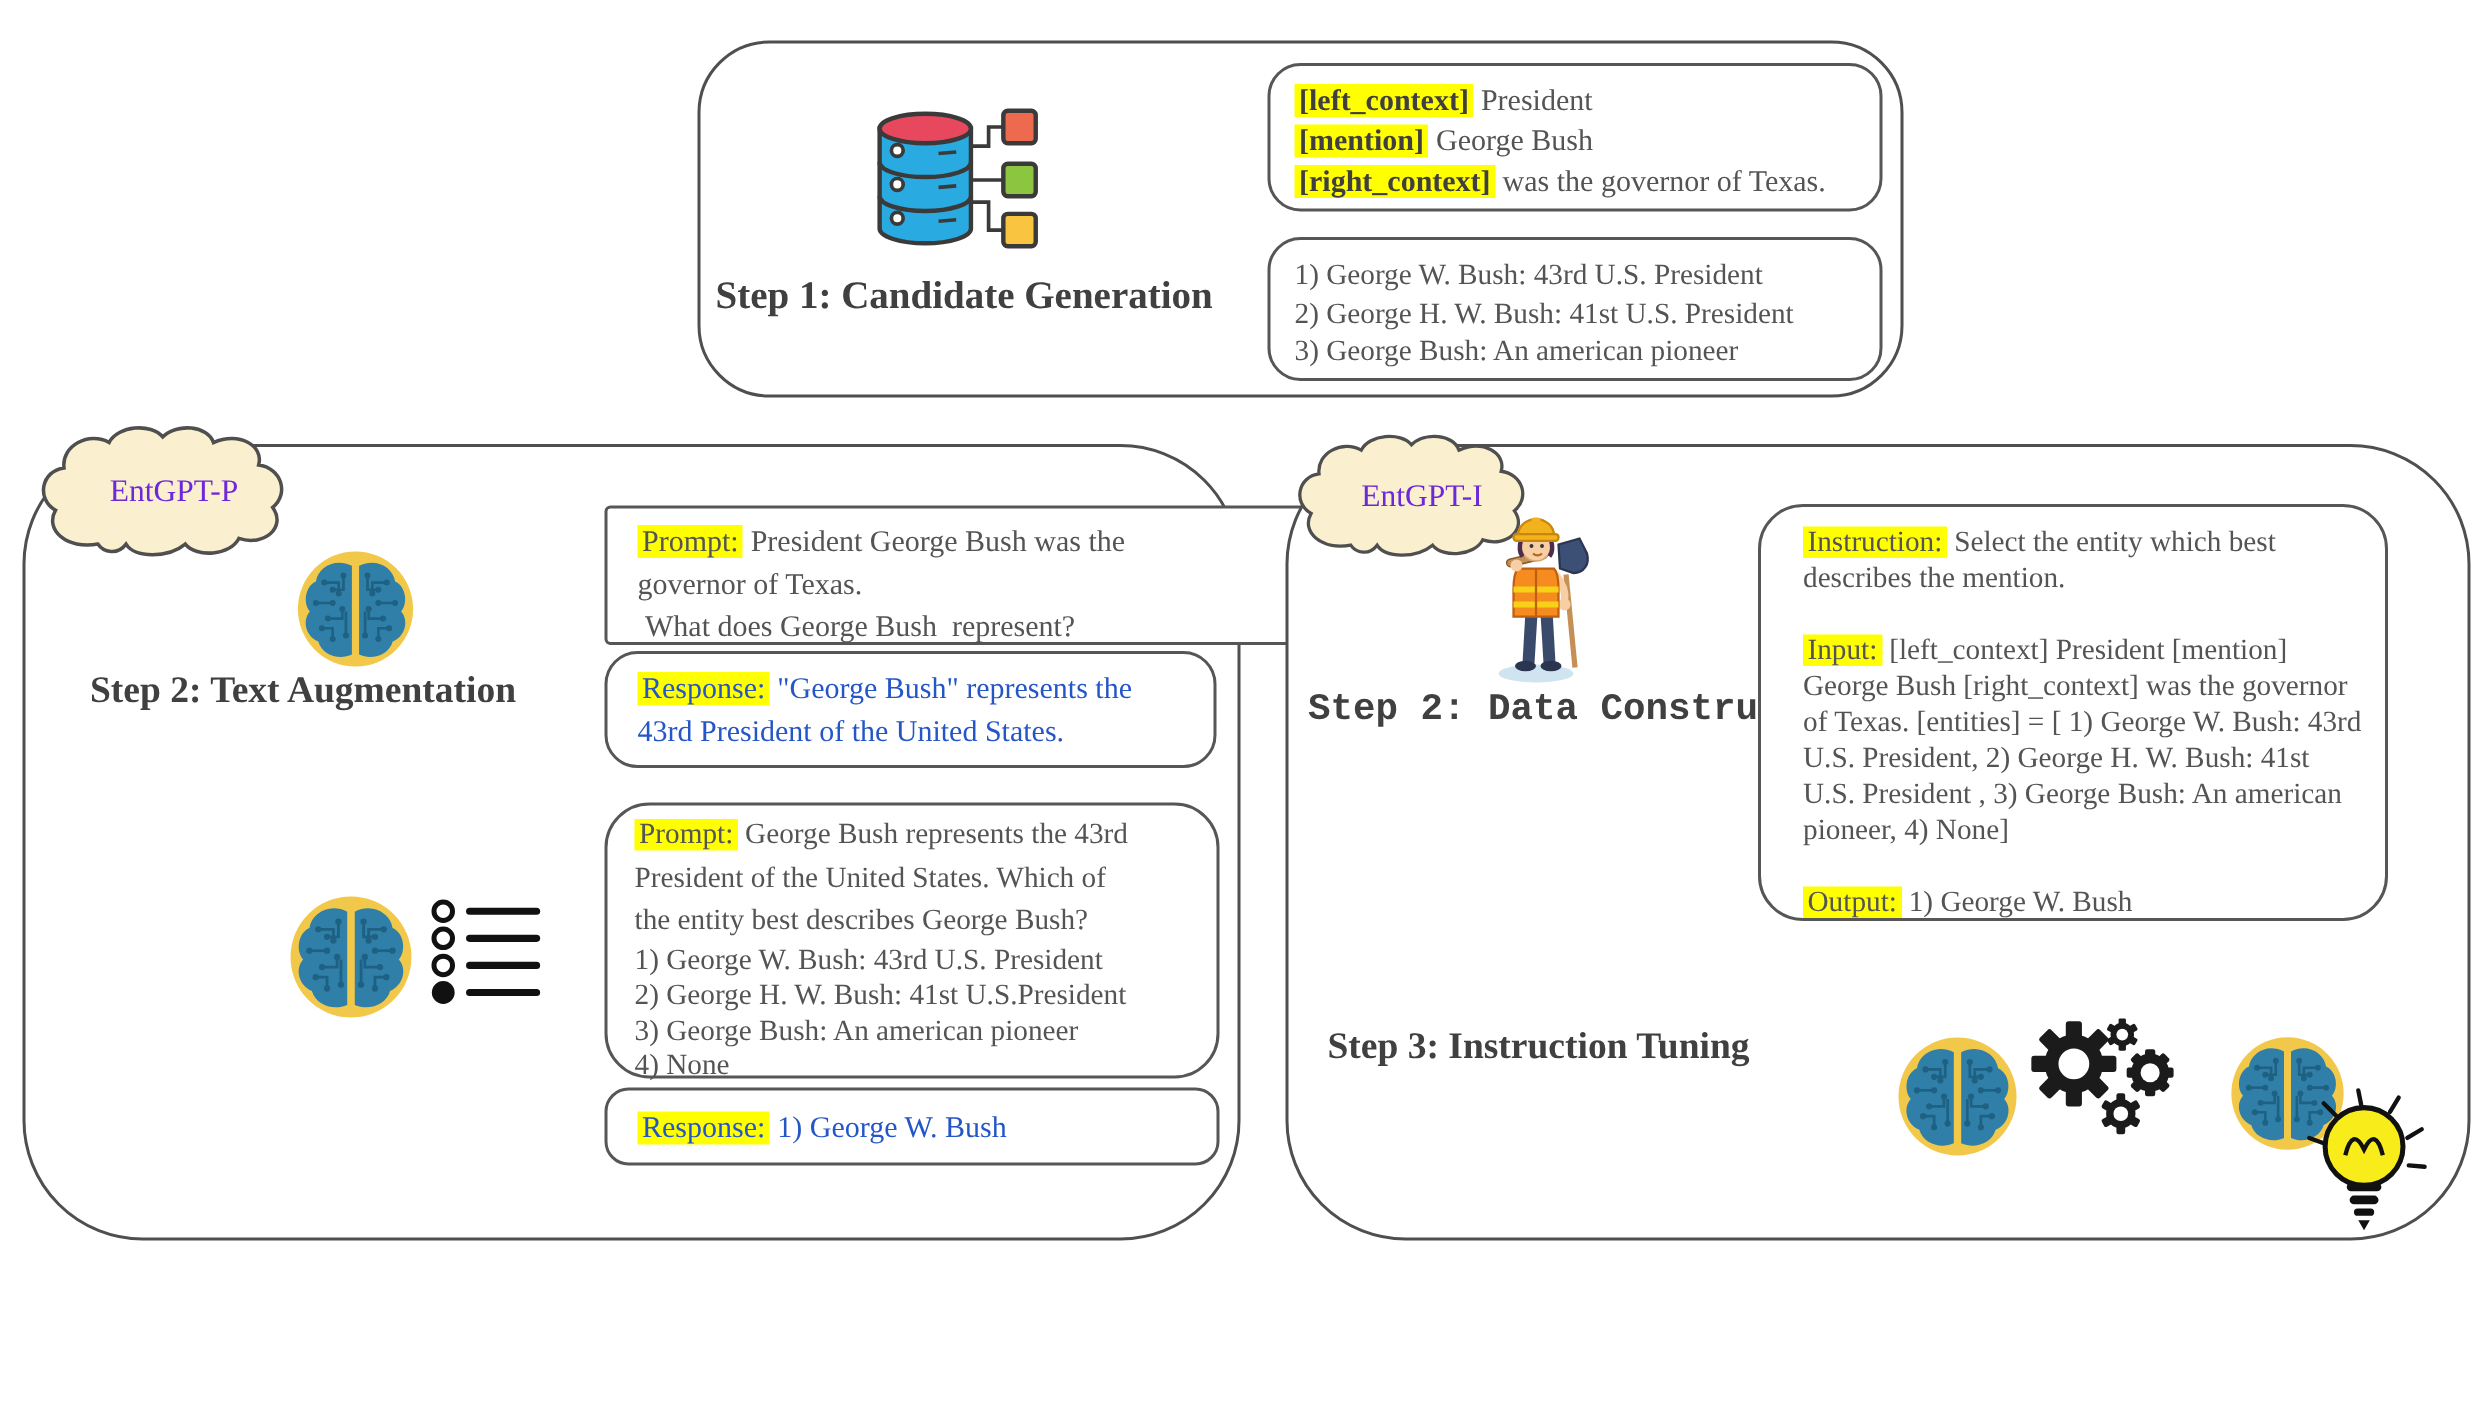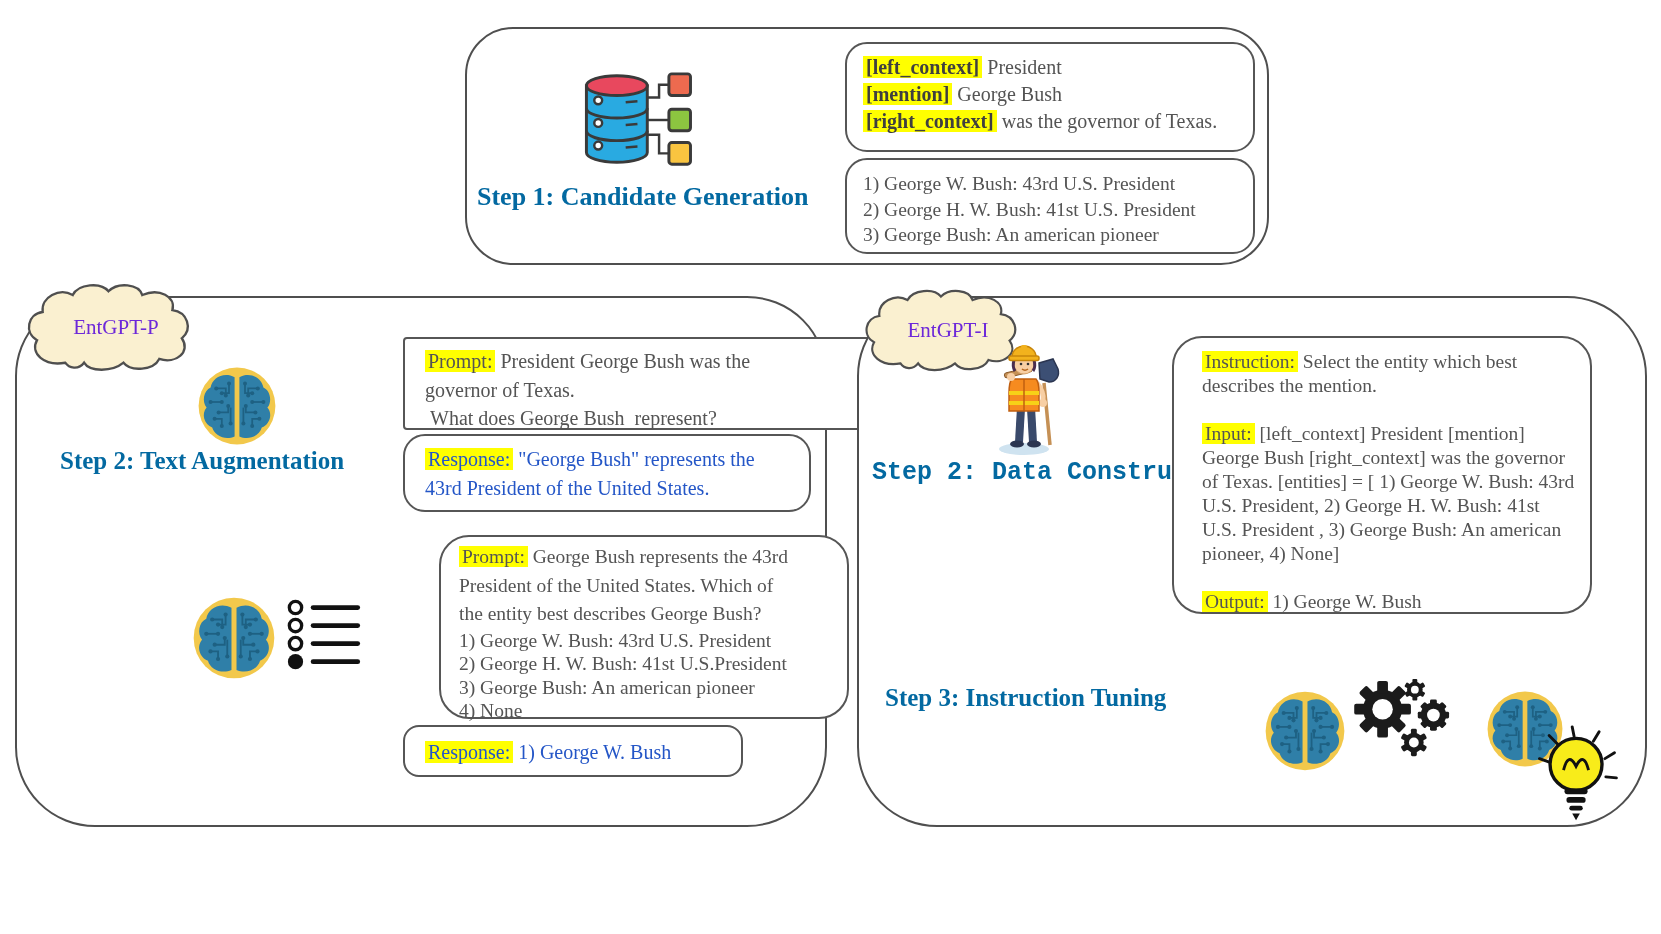--- a/index.html
+++ b/index.html
@@ -5,21 +5,21 @@
   html,body{margin:0;padding:0;background:#fff;}
   #canvas{position:relative;width:1661px;height:934px;background:#fff;
           font-family:"Liberation Serif", serif;color:#545454;overflow:hidden;}
   .abs{position:absolute;}
   .panel{position:absolute;background:#fff;border:2.5px solid #4f4f4f;}
   .ibox{position:absolute;background:#fff;border:2px solid #565656;}
   .line{white-space:pre-wrap;}
   .hl{background:#ffff00;padding:0 3px;}
   .blue{color:#2456c7;}
   .bold{font-weight:bold;color:#3f3f3f;}
-  .steptitle{position:absolute;font-weight:bold;color:#0369a1;font-size:25px;white-space:nowrap;}
+  .steptitle{position:absolute;font-weight:bold;color:#404040;font-size:25px;white-space:nowrap;}
   .cloud-label{position:absolute;width:100%;top:0;height:100%;display:flex;align-items:center;justify-content:center;
                font-size:21px;color:#6d28d9;}
   .cloudwrap{position:absolute;}
   .body20{font-size:20px;line-height:28.5px;}
   .body195{font-size:19.5px;}
 </style>
 </head>
 <body>
 
 <svg width="0" height="0" style="position:absolute">
@@ -188,21 +188,21 @@
 
   <div class="panel" style="left:465px;top:27px;width:800px;height:234px;border-radius:48px;">
   </div>
 
   <svg class="abs" style="left:573px;top:66px;width:126px;height:108px;">
       <use href="#sym-db"></use>
     </svg>
 
   <div class="steptitle" style="left:477px;top:182px;font-size:26px;">Step 1: Candidate Generation</div>
 
-  <div class="ibox" style="left:845px;top:42px;width:410px;height:110px;border-radius:22px;padding:10px 0 0 16px;box-sizing:border-box;font-size:20px;line-height:27px;">
+  <div class="ibox" style="left:845px;top:42px;width:410px;height:99px;border-radius:22px;padding:10px 0 0 16px;box-sizing:border-box;font-size:20px;line-height:27px;">
     <div class="line"><span class="hl bold">[left_context]</span><span> President</span></div>
     <div class="line"><span class="hl bold">[mention]</span><span> George Bush</span></div>
     <div class="line"><span class="hl bold">[right_context]</span><span> was the governor of Texas.</span></div>
   </div>
 
   <div class="ibox" style="left:845px;top:158px;width:410px;height:96px;border-radius:22px;padding:11px 0 0 16px;box-sizing:border-box;font-size:19.5px;line-height:25.5px;">
     <div class="line">1) George W. Bush: 43rd U.S. President</div>
     <div class="line">2) George H. W. Bush: 41st U.S. President</div>
     <div class="line">3) George Bush: An american pioneer</div>
   </div>
@@ -226,35 +226,35 @@
     <div class="line"><span class="hl">Prompt:</span><span> President George Bush was the</span></div>
     <div class="line">governor of Texas.</div>
     <div class="line"> What does George Bush  represent?</div>
   </div>
 
   <div class="ibox body20" style="left:403px;top:434px;width:408px;height:78px;border-radius:22px;padding:9px 0 0 20px;box-sizing:border-box;">
     <div class="line blue"><span class="hl">Response:</span><span> "George Bush" represents the</span></div>
     <div class="line blue">43rd President of the United States.</div>
   </div>
 
-  <div class="ibox" style="left:403px;top:535px;width:410px;height:184px;border-radius:30px;padding:6px 0 0 18px;box-sizing:border-box;font-size:19.5px;margin-left:36px;">
+  <div class="ibox" style="left:403px;top:535px;width:410px;height:184px;border-radius:30px;padding:6px 0 0 18px;box-sizing:border-box;font-size:19.5px;">
     <div style="line-height:28.5px;">
       <div class="line"><span class="hl">Prompt:</span><span> George Bush represents the 43rd</span></div>
       <div class="line">President of the United States. Which of</div>
       <div class="line">the entity best describes George Bush?</div>
     </div>
     <div style="line-height:23.5px;">
       <div class="line">1) George W. Bush: 43rd U.S. President</div>
       <div class="line">2) George H. W. Bush: 41st U.S.President</div>
       <div class="line">3) George Bush: An american pioneer</div>
       <div class="line">4) None</div>
     </div>
   </div>
 
-  <div class="ibox body20" style="left:403px;top:725px;width:340px;height:52px;border-radius:16px;padding:11px 0 0 20px;box-sizing:border-box;">
+  <div class="ibox body20" style="left:403px;top:725px;width:410px;height:52px;border-radius:16px;padding:11px 0 0 20px;box-sizing:border-box;">
     <div class="line blue"><span class="hl">Response:</span><span> 1) George W. Bush</span></div>
   </div>
 
   <svg class="abs" style="left:192px;top:596px;width:84px;height:84px;">
       <use href="#sym-brain"></use>
     </svg>
   <svg class="abs" style="left:286px;top:598px;width:76px;height:76px;">
       <use href="#sym-list"></use>
     </svg>
 

